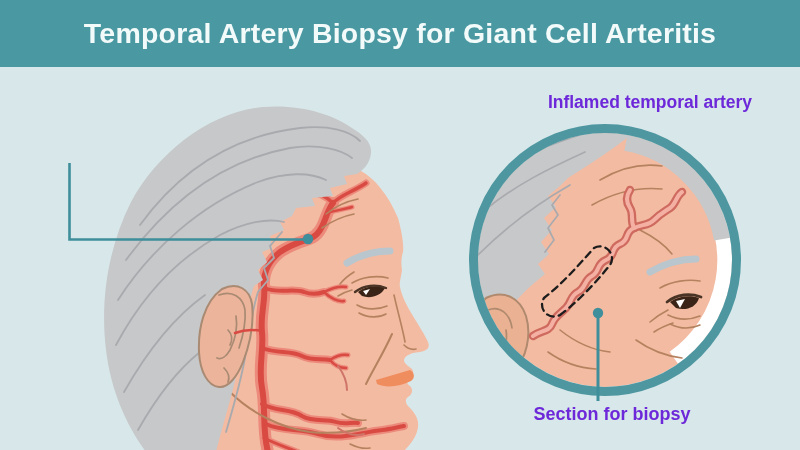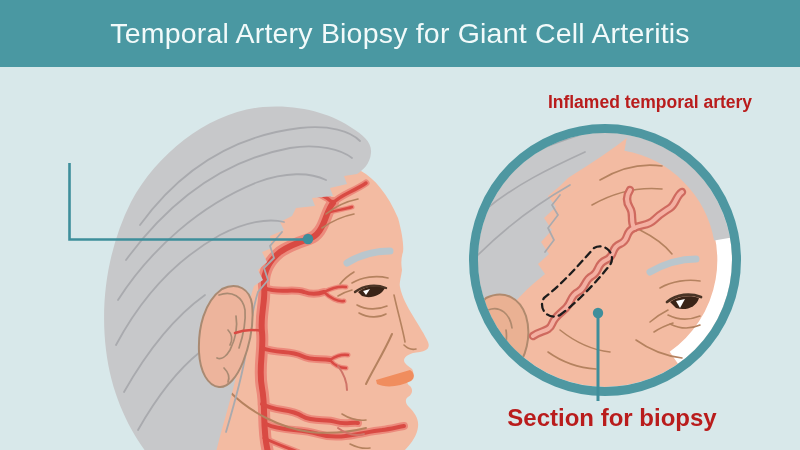--- a/index.html
+++ b/index.html
@@ -12,42 +12,42 @@
   }
   .banner{
     position:absolute;left:0;top:0;width:800px;height:67px;
     background:#4a98a2;
     display:flex;align-items:center;justify-content:center;
     z-index:3;
   }
   .banner h1{
     margin:0;
     font-size:28.5px;
-    font-weight:normal;
+    font-weight:bold;
     color:#f2fafa;
     letter-spacing:0.2px;
     white-space:nowrap;
   }
   .art{position:absolute;left:0;top:0;z-index:1;}
   .callout{
     position:absolute;z-index:2;
-    color:#b91c1c;font-weight:bold;
+    color:#6d28d9;font-weight:bold;
   }
   .callout.ta{
     left:66px;top:110px;width:130px;
     font-size:19.5px;line-height:1.18;
     white-space:pre-line;
   }
   .callout.inflamed{
     left:500px;top:92px;width:300px;
     font-size:17.5px;text-align:center;
   }
   .callout.biopsy{
     left:462px;top:404px;width:300px;
-    font-size:24px;text-align:center;
+    font-size:18px;text-align:center;
   }
 </style>
 </head>
 <body>
 
 <div class="stage">
 
   <header class="banner">
     <h1>Temporal Artery Biopsy for Giant Cell Arteritis</h1>
   </header>

